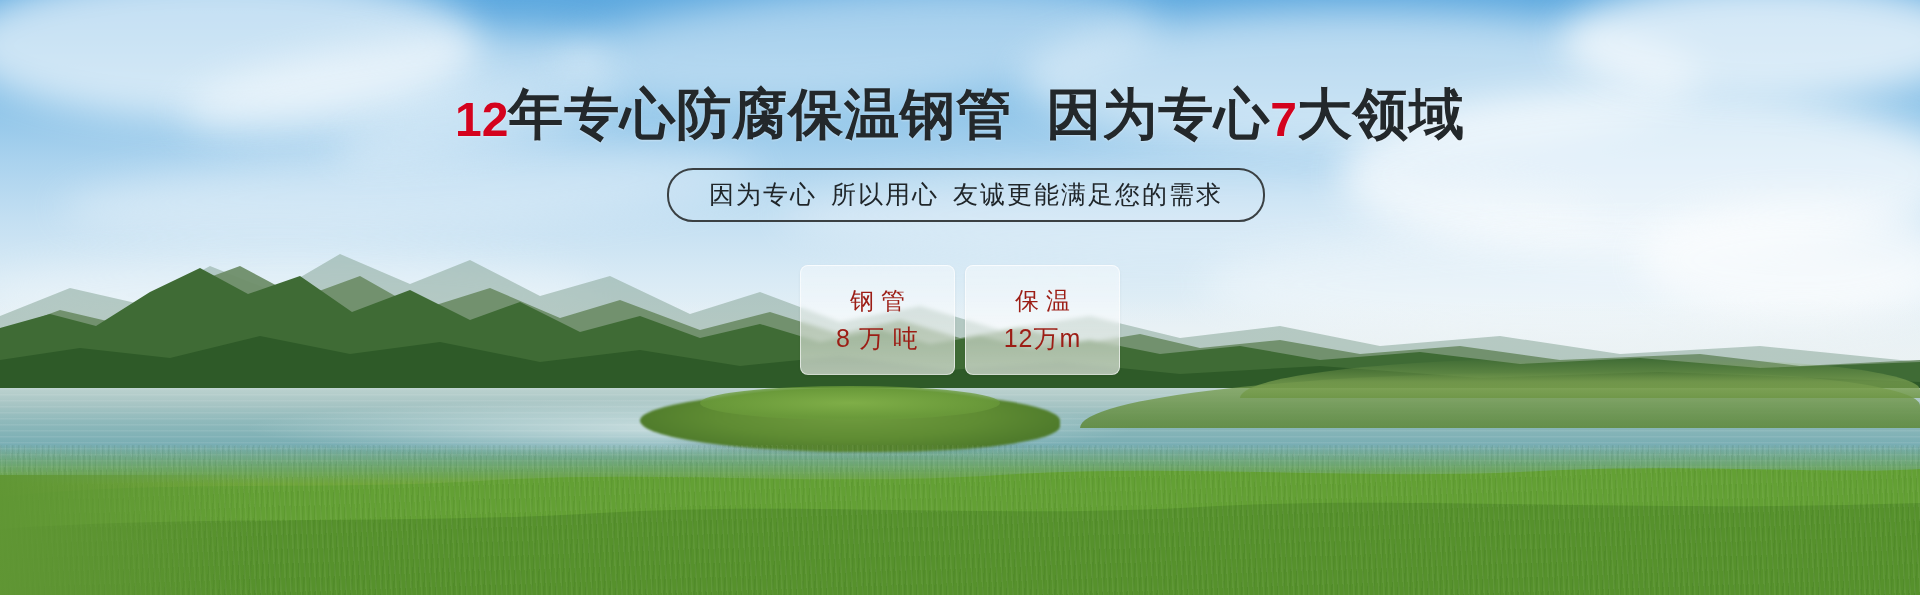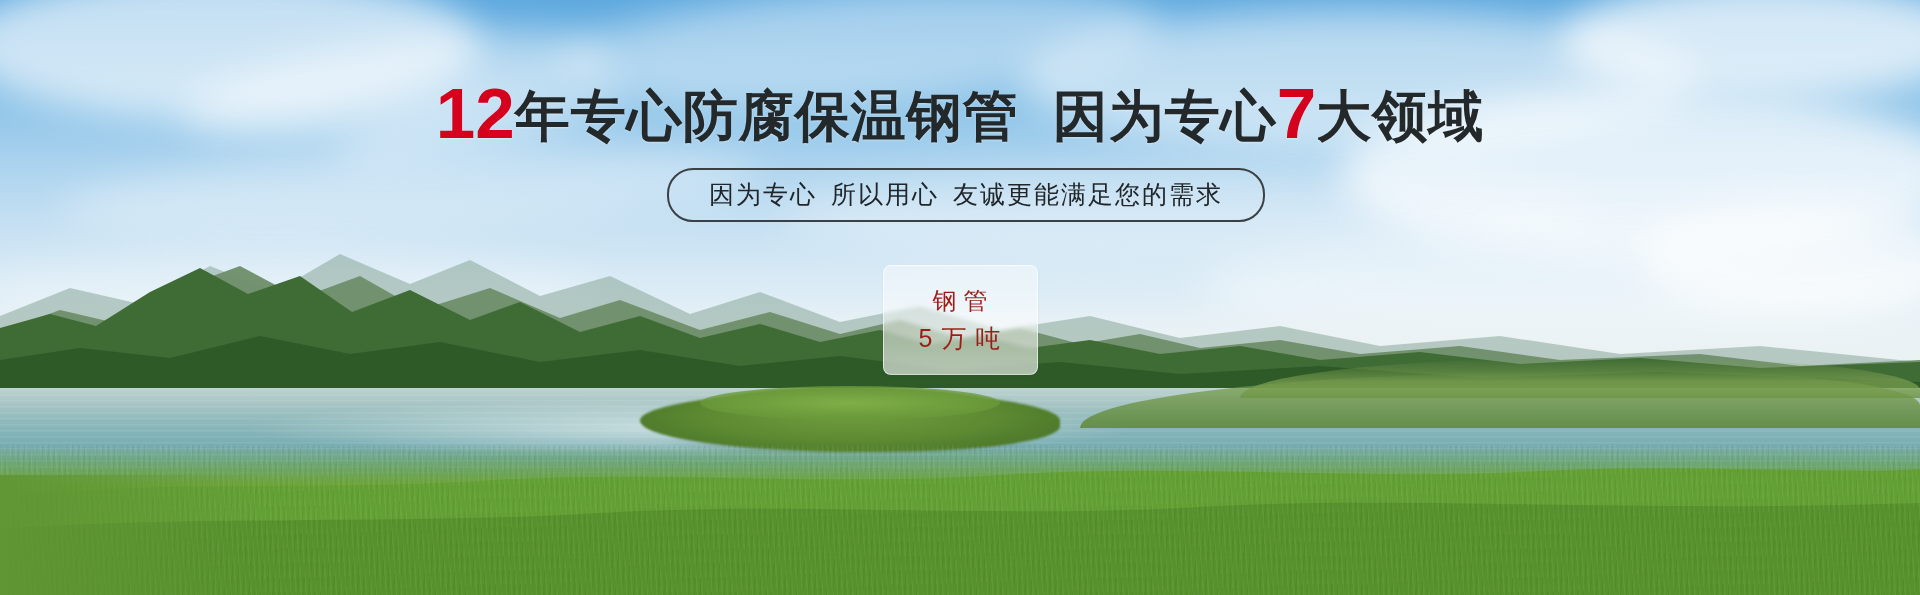--- a/index.html
+++ b/index.html
@@ -170,21 +170,21 @@
     white-space:nowrap;
     font-weight:bold;
     font-size:55px;
     line-height:64px;
     letter-spacing:1px;
     color:#23282b;
     text-shadow:0 1px 2px rgba(255,255,255,.35);
   }
   .headline .num {
     color:#d4021d;
-    font-size:71px;
+    font-size:48px;
     line-height:64px;
     letter-spacing:0;
     vertical-align:-3px;
   }
   .headline .gap { display:inline-block; width:34px; }
 
   
   .pill-wrap {
     position:absolute; top:168px; left:12px; right:0;
     display:flex; justify-content:center;
@@ -307,21 +307,25 @@
     <div class="headline"><span class="num">12</span><span>年</span><span>专心防腐保温钢管</span><span class="gap"></span><span>因为专心</span><span class="num">7</span><span>大领域</span></div>
 
     <div class="pill-wrap">
       <div class="pill"><span>因为专心</span><span class="sp"></span><span>所以用心</span><span class="sp"></span><span>友诚更能满足您的需求</span></div>
     </div>
 
     <div class="cards">
 
       <div class="card">
         <div class="card-label">钢管</div>
-        <div class="card-value"><span>5 万 吨</span></div>
+        <div class="card-value"><span>8 万 吨</span></div>
       </div>
 
 
+      <div class="card">
+        <div class="card-label">保温</div>
+        <div class="card-value"><span>12万m</span></div>
+      </div>
 
     </div>
 
   </div>
 </div>
 
 </body></html>

